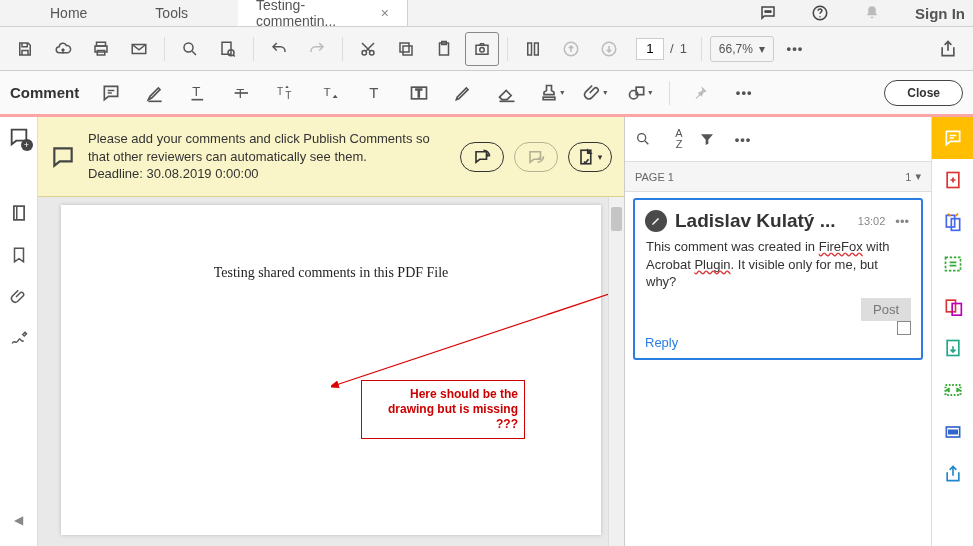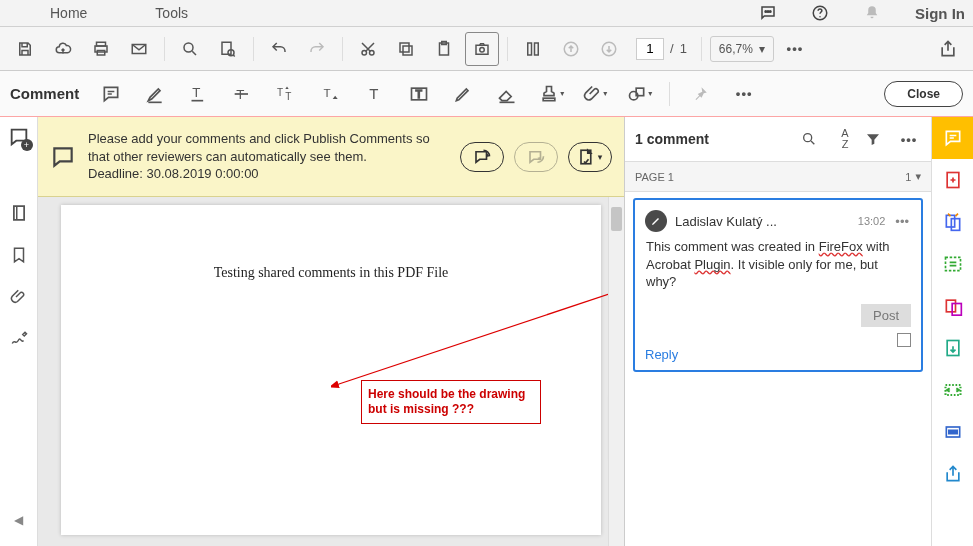--- a/index.html
+++ b/index.html
@@ -16,78 +16,82 @@
   .toprow .right .signin { font-size:15px; font-weight:600; }
   
   .toolbar { height:44px; background:#f5f5f5; border-bottom:1px solid #ccc; display:flex; align-items:center; padding:0 8px; gap:4px; }
   .tb-btn { width:34px; height:34px; display:flex; align-items:center; justify-content:center; color:#555; cursor:pointer; border-radius:3px; }
   .tb-sep { width:1px; height:24px; background:#ddd; margin:0 4px; }
   .page-ind { display:flex; align-items:center; gap:6px; color:#555; font-size:13px; margin:0 6px;}
   .page-ind input { width:28px; height:22px; text-align:center; border:1px solid #ccc; }
   .zoom { display:flex; align-items:center; gap:6px; border:1px solid #ccc; border-radius:3px; height:26px; padding:0 8px; font-size:12px; color:#555; cursor:pointer;}
   .share-icon { margin-left:auto; }
   
-  .comment-bar { height:46px; background:#fafafa; border-bottom:1px solid #fca5a5; display:flex; align-items:center; padding:0 10px; gap:8px; }
+  .comment-bar { height:46px; background:#fafafa; border-bottom:3px solid #fca5a5; display:flex; align-items:center; padding:0 10px; gap:8px; }
   .comment-bar .label { font-size:15px; font-weight:600; color:#333; margin-right:6px;}
   .ctb { width:36px; height:34px; display:flex; align-items:center; justify-content:center; color:#555; cursor:pointer; }
   .close-btn { margin-left:auto; border:1.5px solid #444; border-radius:18px; padding:5px 22px; font-size:12px; font-weight:600; cursor:pointer; background:#fff;}
   .pin { color:#aaa; }
   
   .main { flex:1; display:flex; min-height:0; }
   .left-rail { width:38px; background:#fff; border-right:1px solid #ddd; display:flex; flex-direction:column; align-items:center; padding-top:6px; gap:14px;}
   .left-rail .lr { color:#555; cursor:pointer; font-size:16px; width:28px; height:28px; display:flex; align-items:center; justify-content:center;}
   .left-rail .collapse { margin-top:auto; margin-bottom:12px; font-size:12px; color:#888;}
   .center { flex:1; display:flex; flex-direction:column; min-width:0; background:#e9e9e9; position:relative;}
   .banner { background:#faf5c8; border-bottom:1px solid #d9d28f; padding:10px 12px; display:flex; align-items:center; gap:12px; min-height:80px;}
   .banner .bicon { color:#555; font-size:22px;}
   .banner .btext { flex:1; font-size:13px; line-height:1.35; color:#333;}
   .banner .bacts { display:flex; gap:10px; }
   .pill { border:1.8px solid #333; border-radius:16px; width:44px; height:30px; display:flex; align-items:center; justify-content:center; cursor:pointer; background:transparent;}
   .pill.disabled { opacity:.35; cursor:default;}
   .doc-wrap { flex:1; overflow:auto; position:relative; }
   .page { background:#fff; margin:8px auto 0; width:540px; min-height:330px; box-shadow:0 0 4px rgba(0,0,0,.2); position:relative; padding-top:60px;}
   .page .title-text { text-align:center; font-family:"Times New Roman",serif; font-size:14px; color:#222;}
   .page .arrow-svg { position:absolute; top:70px; left:270px; pointer-events:none;}
-  .red-box { position:absolute; top:175px; left:300px; width:180px; border:1.5px solid #cc0000; padding:6px 6px; color:#cc0000; font-weight:700; font-size:12px; text-align:left; line-height:1.25;}
+  .red-box { position:absolute; top:175px; left:300px; width:164px; border:1.5px solid #cc0000; padding:6px 6px; color:#cc0000; font-weight:700; font-size:12px; text-align:right; line-height:1.25;}
   .popup-comment { position:absolute; top:190px; right:-330px; width:322px; background:#e9e9f5; border:1px solid #9a9ac0; box-shadow:1px 1px 3px rgba(0,0,0,.2); padding:8px 10px; font-size:12.5px; color:#444;}
   .popup-comment .hdr { font-weight:700; color:#333; margin-bottom:4px;}
   .scrollbar-v { position:absolute; right:0; top:0; bottom:0; width:16px; background:#f0f0f0; border-left:1px solid #ddd;}
   .scrollbar-v .thumb { position:absolute; left:2px; right:2px; top:10px; height:24px; background:#c5c5c5; border-radius:2px;}
   
   .right-panel { width:307px; background:#fff; border-left:1px solid #ccc; display:flex; flex-direction:column; }
   .rp-hdr { height:45px; display:flex; align-items:center; padding:0 10px; border-bottom:1px solid #ddd; gap:8px;}
   .rp-hdr .cnt { font-weight:700; font-size:14px; flex:1;}
   .rp-hdr .hicon { color:#555; cursor:pointer; width:24px; text-align:center;}
   .rp-section { height:30px; background:#f5f5f5; border-bottom:1px solid #ddd; display:flex; align-items:center; padding:0 10px; font-size:11px; color:#666; justify-content:space-between;}
   .rp-section .exp { display:flex; align-items:center; gap:4px; cursor:pointer;}
   .comment-card { margin:6px 8px; border:2px solid #2a7de1; border-radius:3px; padding:10px 10px 8px; background:#fff; }
   .cc-hdr { display:flex; align-items:center; gap:8px; margin-bottom:6px;}
   .cc-avatar { width:22px; height:22px; border-radius:50%; background:#4a4a4a; color:#fff; display:flex; align-items:center; justify-content:center; font-size:12px;}
-  .cc-name { font-weight:400; font-size:13px; flex:1; white-space:nowrap; overflow:hidden; text-overflow:ellipsis;}
+  .cc-name { font-weight:700; font-size:19px; flex:1; white-space:nowrap; overflow:hidden; text-overflow:ellipsis;}
   .cc-time { font-size:11px; color:#888;}
   .cc-more { color:#888; cursor:pointer; padding:0 2px;}
   .cc-body { font-size:13px; color:#333; line-height:1.35; border-left:1px solid transparent; min-height:60px;}
   .cc-body .ul { text-decoration: underline wavy #d33; text-decoration-skip-ink:none;}
-  .cc-post-row { display:flex; justify-content:flex-end; align-items:center; gap:10px; margin-top:6px;}
+  .cc-post-row { display:flex; justify-content:flex-end; align-items:center; gap:10px; }
   .cc-post { background:#ddd; color:#777; border:none; padding:4px 12px; font-size:13px; cursor:default;}
   .cc-check { width:14px; height:14px; border:1px solid #888;}
   .cc-reply { color:#2a7de1; font-size:13px; cursor:pointer; margin-top:0;}
   
   .far-rail { width:42px; background:#fff; border-left:1px solid #ddd; display:flex; flex-direction:column; align-items:center; padding-top:0; gap:0;}
   .far-rail .fr { width:42px; height:42px; display:flex; align-items:center; justify-content:center; cursor:pointer; }
   .far-rail .fr.active { background:#ffbf00;}
   svg { display:block; }
 </style>
 </head>
 <body>
 <div class="app">
 
 <div class="toprow">
   <div class="tab">Home</div>
   <div class="tab">Tools</div>
+  <div class="tab doc-tab">
+    <span>Testing-commentin... </span>
+    <span class="close">×</span>
+  </div>
   <div class="spacer"></div>
   <div class="right">
     <span class="icon">
       <svg width="18" height="18" viewBox="0 0 24 24" fill="none" stroke="#444" stroke-width="2">
             <path d="M4 4h16v12H7l-3 3z"></path>
             <circle cx="9" cy="10" r="1" fill="#444"></circle>
             <circle cx="12" cy="10" r="1" fill="#444"></circle>
             <circle cx="15" cy="10" r="1" fill="#444"></circle>
           </svg>
     </span>
@@ -406,21 +410,20 @@
         </div>
       </div>
       <div class="scrollbar-v">
             <div class="thumb"></div>
           </div>
     </div>
   </div>
 
   <div class="right-panel">
     <div class="rp-hdr">
-      <span class="cnt">1 comment</span>
       <span class="hicon">
             <svg width="16" height="16" viewBox="0 0 24 24" fill="none" stroke="#555" stroke-width="2">
               <circle cx="10" cy="10" r="6"></circle>
               <path d="M15 15l5 5"></path>
             </svg>
           </span>
       <span class="hicon" style="font-size:11px;line-height:1;">A<br>Z</span>
       <span class="hicon">
             <svg width="16" height="16" viewBox="0 0 24 24" fill="#555">
               <path d="M3 5h18l-7 8v6l-4 2v-8z"></path>

